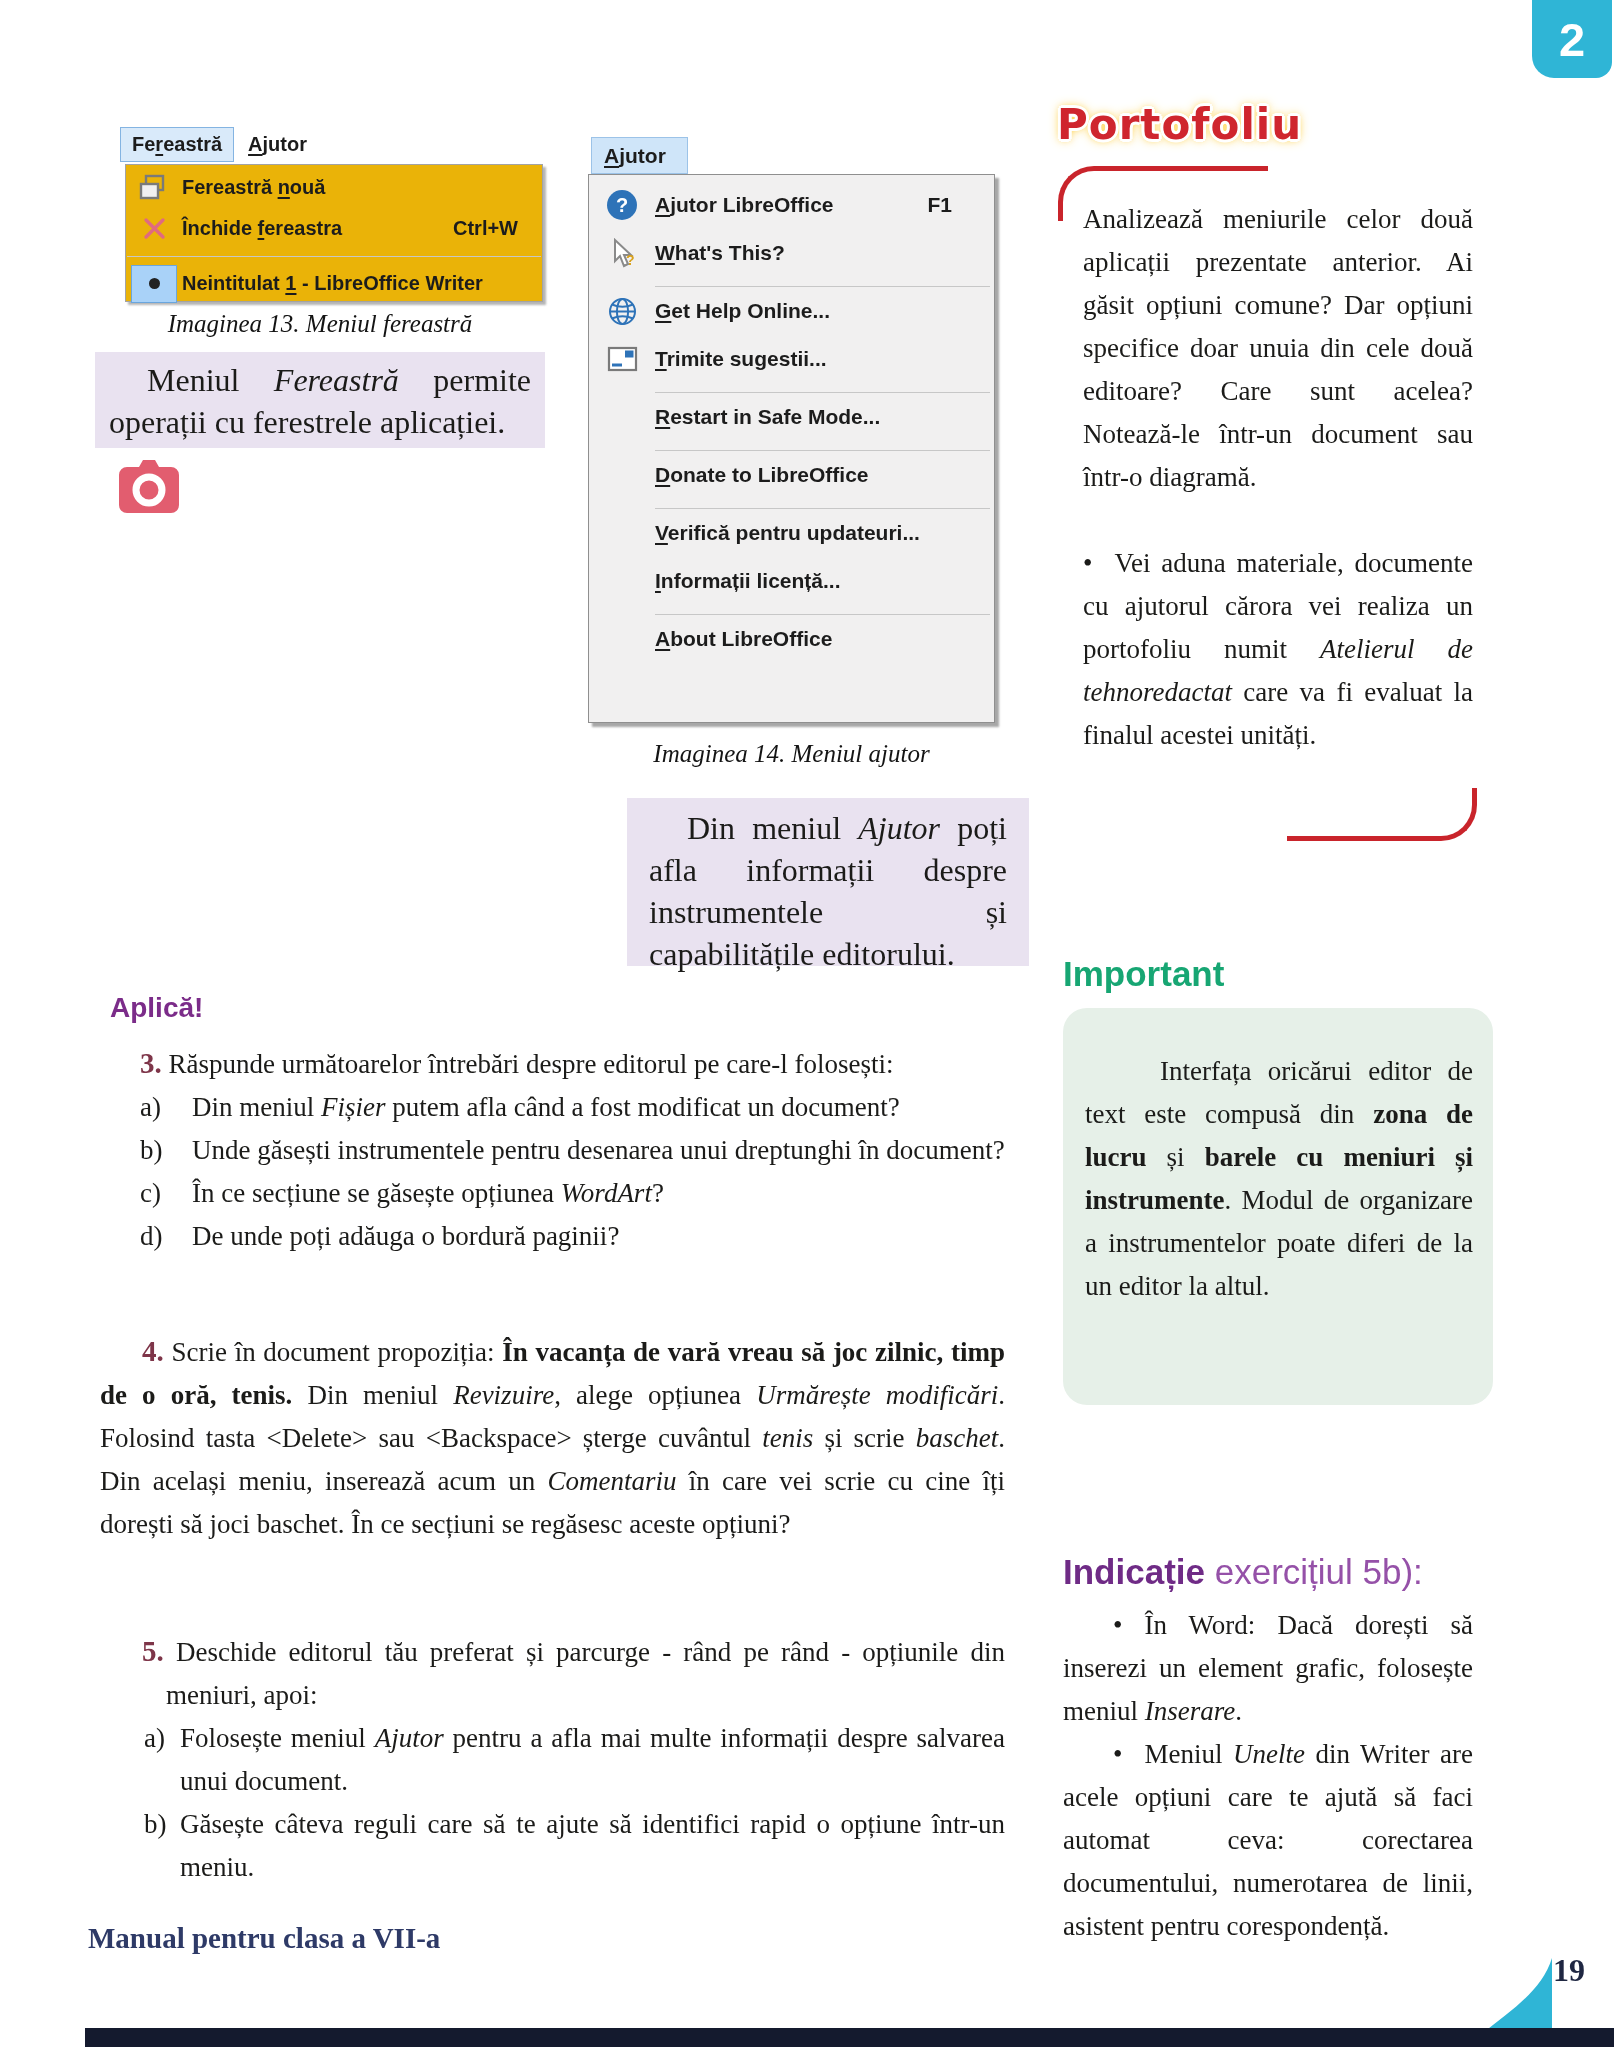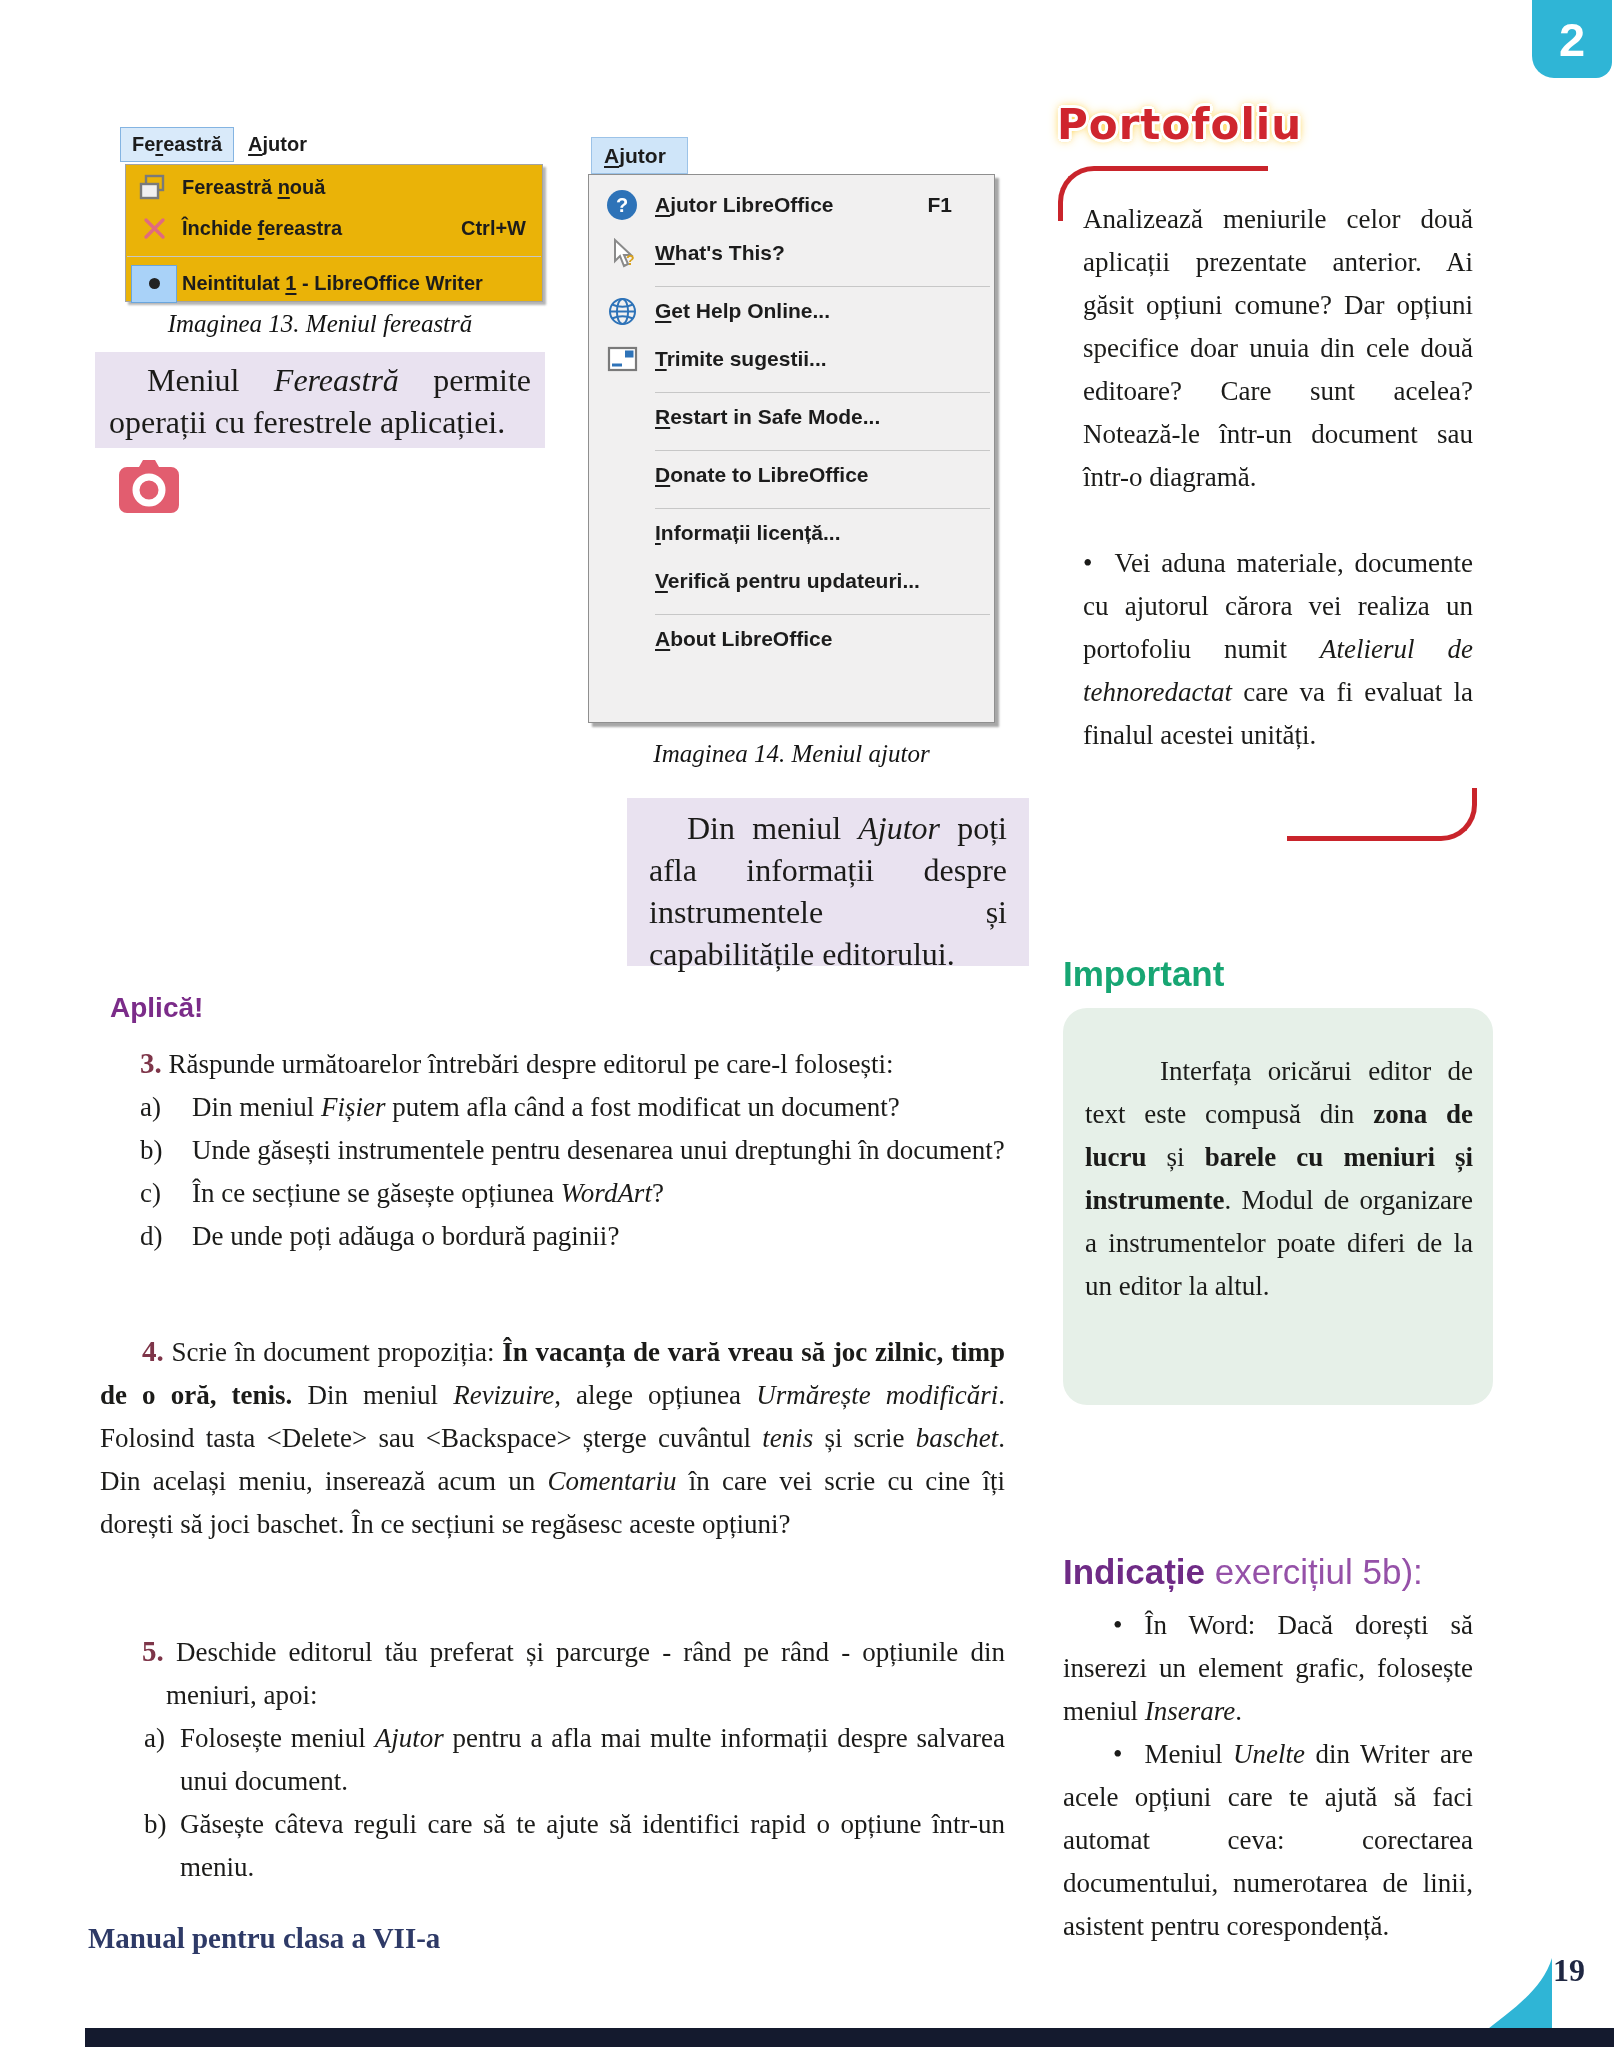--- a/index.html
+++ b/index.html
@@ -19,21 +19,21 @@
   .mtab.active{background:#d9eafa;border:1px solid #84b4e2;margin-left:22px;}
   .panel13{left:125px;top:164px;width:418px;height:138px;background:#eab308;border:1px solid #a3a3a3;
     box-shadow:3px 3px 2px rgba(90,90,90,.45);font-family:"Liberation Sans",sans-serif;
     font-size:20px;font-weight:600;color:#1c1c1c;padding-top:2px;box-sizing:border-box;}
   .m13-row{display:flex;align-items:center;height:41px;}
   .m13-ic{width:56px;display:flex;align-items:center;justify-content:center;flex:0 0 56px;}
   .m13-ic .cell{width:44px;height:36px;display:flex;align-items:center;justify-content:center;}
   .m13-ic .cell.sel{background:#a9d2f8;border:1px solid #6aa6dd;}
   .dot{width:11px;height:11px;border-radius:50%;background:#222;}
   .m13-label{flex:1;}
-  .m13-short{padding-right:16px;}
+  .m13-short{padding-right:24px;}
   .m13-sep{height:7px;border-bottom:1px solid #c7c7c7;margin:0 1px 6px 1px;}
 
   
   .tab14{left:591px;top:137px;width:97px;height:37px;background:#cfe5f9;border:1px solid #9cc3e8;
     box-sizing:border-box;display:flex;align-items:center;font-family:"Liberation Sans",sans-serif;
     font-size:21px;font-weight:600;color:#1c1c1c;padding-left:12px;}
   .panel14{left:588px;top:174px;width:407px;height:549px;background:#f1f0f0;border:1px solid #8f8f8f;
     box-shadow:4px 4px 2px rgba(80,80,80,.5);font-family:"Liberation Sans",sans-serif;
     font-size:21px;font-weight:600;color:#1c1c1c;padding-top:6px;box-sizing:border-box;}
   .m14-row{display:flex;align-items:center;height:48px;}
@@ -199,25 +199,25 @@
         <span class="m14-label"><u>R</u>estart in Safe Mode...</span>
       </div>
       <div class="m14-sep"></div>
       <div class="m14-row">
         <span class="m14-ic"></span>
         <span class="m14-label"><u>D</u>onate to LibreOffice</span>
       </div>
       <div class="m14-sep"></div>
       <div class="m14-row">
         <span class="m14-ic"></span>
+        <span class="m14-label"><u>V</u>erifică pentru updateuri...</span>
+      </div>
+      <div class="m14-row">
+        <span class="m14-ic"></span>
         <span class="m14-label"><u>I</u>nformații licență...</span>
-      </div>
-      <div class="m14-row">
-        <span class="m14-ic"></span>
-        <span class="m14-label"><u>V</u>erifică pentru updateuri...</span>
       </div>
       <div class="m14-sep"></div>
       <div class="m14-row">
         <span class="m14-ic"></span>
         <span class="m14-label"><u>A</u>bout LibreOffice</span>
       </div>
     </div>
   <div class="abs caption" style="left:588px;top:740px;width:407px;text-align:center;">Imaginea 14. Meniul ajutor</div>
 
   <div class="abs note" style="left:627px;top:798px;width:402px;height:168px;padding:9px 22px;">

